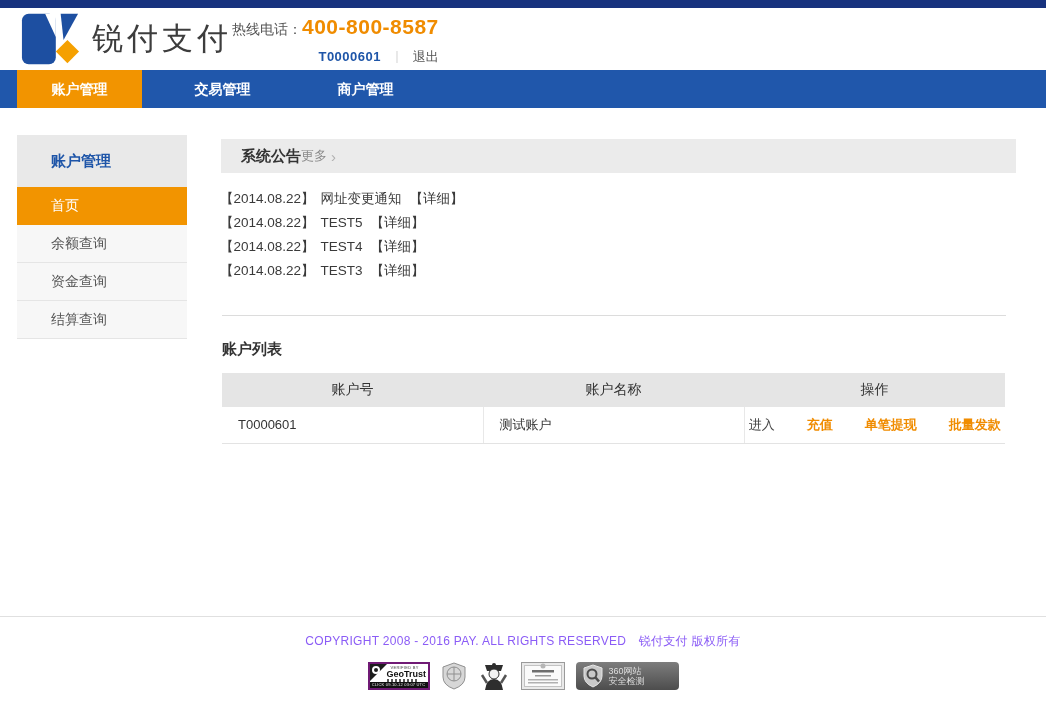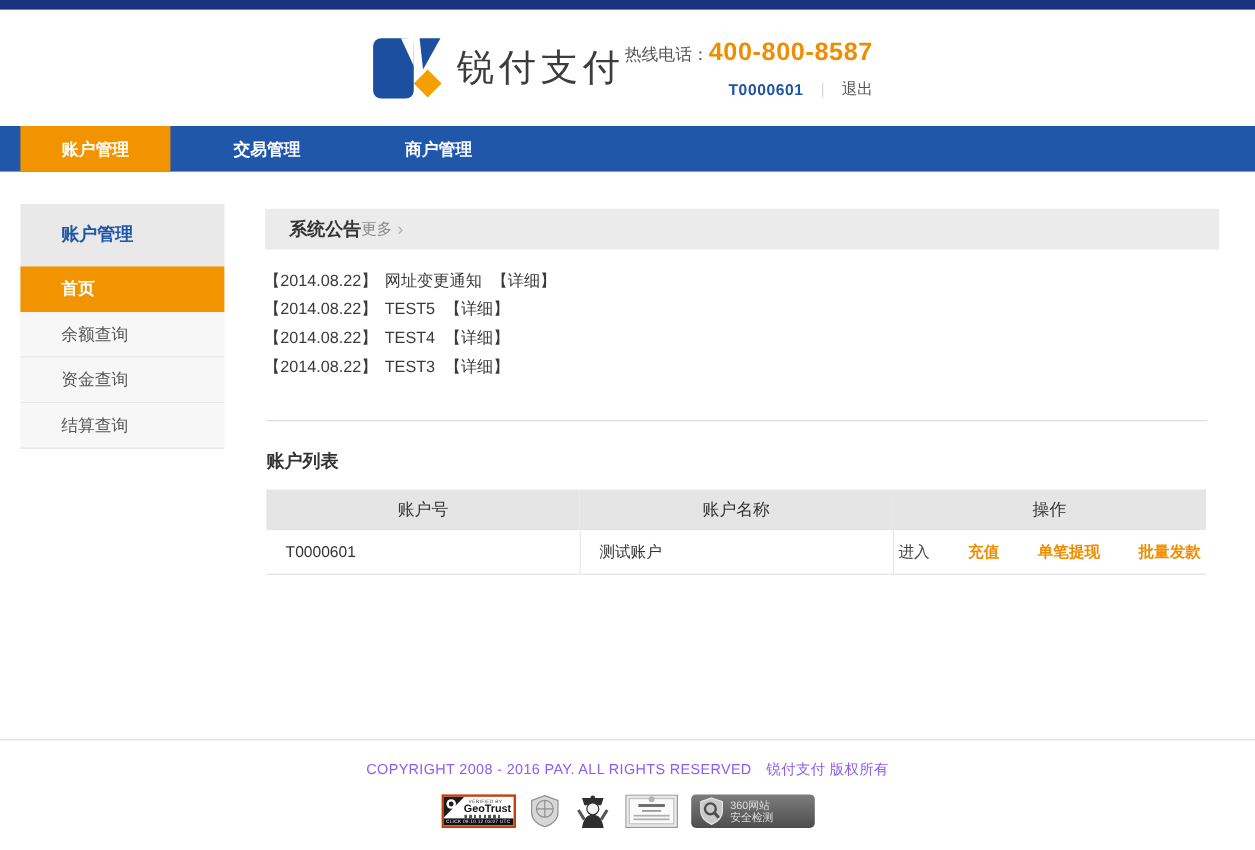--- a/index.html
+++ b/index.html
@@ -6,21 +6,21 @@
   html,body { width:1046px; height:708px; }
   body {
     position:relative; background:#ffffff; overflow:hidden;
     font-family:"Liberation Sans","DejaVu Sans",sans-serif;
     -webkit-font-smoothing:antialiased;
   }
 
   .top-strip { height:8px; background:#17327e; }
 
   
-  .header { height:97px; display:flex; justify-content:center; align-items:center; padding:0 30px 0 20px; }
+  .header { height:62px; display:flex; justify-content:flex-start; align-items:center; padding:0 30px 0 20px; }
   .logo { display:flex; align-items:center; }
   .logo-mark { width:60px; height:56px; flex-shrink:0; }
   .logo-text { font-size:31px; color:#3d3d3d; letter-spacing:4px; margin-left:12px; font-weight:500; }
   .header-right { text-align:right; padding-top:2px; }
   .hotline { font-size:14px; color:#555; }
   .hotline-number { font-size:21px; font-weight:bold; color:#f08c00; letter-spacing:0.5px; }
   .user-line { margin-top:9px; font-size:13px; display:flex; justify-content:flex-end; align-items:center; gap:10px; }
   .user-id { color:#1e55a8; font-weight:bold; letter-spacing:0.5px; }
   .sep { color:#c9c9c9; font-size:12px; }
   .logout { color:#555; cursor:pointer; }
@@ -28,21 +28,21 @@
   
   .navbar { height:38px; background:#2057ab; display:flex; padding-left:17px; gap:18px; }
   .nav-tab { width:125px; line-height:38px; text-align:center; color:#fff; font-size:14px; font-weight:bold; cursor:pointer; }
   .nav-tab.active { background:#f29400; }
 
   
   .content { display:flex; padding:27px 30px 0 17px; }
   .sidebar { width:170px; flex-shrink:0; }
   .sidebar-title { height:52px; line-height:52px; background:#e9e9e9; color:#1e55a8; font-size:15px; font-weight:600; padding-left:34px; }
   .side-item { height:38px; line-height:37px; padding-left:34px; font-size:14px; color:#555; background:#f7f7f7; border-bottom:1px solid #e5e5e5; cursor:pointer; }
-  .side-item.active { background:#f29400; color:#fff; font-weight:bold; border-bottom:none; }
+  .side-item.active { background:#f29400; color:#fff; font-weight:normal; border-bottom:none; }
 
   .main { flex:1; min-width:0; margin-left:15px; margin-top:4px; }
   .panel-header { height:34px; background:#ebebeb; display:flex; align-items:center; padding:0 12px 0 20px;margin-left:19px; }
   .panel-title { font-size:15px; font-weight:bold; color:#333; }
   .more-link { font-size:13px; color:#8a8a8a; display:flex; align-items:center; gap:4px; cursor:pointer; }
   .chevron { color:#b0b0b0; font-size:15px; line-height:1; }
 
   .announce-list { list-style:none; margin-top:14px; padding-left:18px; }
   .announce-list li { line-height:24px; font-size:13.5px; color:#3a3a3a; }
   .ann-date { margin-right:6px; }
@@ -59,21 +59,21 @@
   .td-sep { border-left:1px solid #e8e8e8; }
   .actions { display:flex; justify-content:center; align-items:center; gap:32px; }
   .action-enter { color:#444; cursor:pointer; }
   .action-link { color:#f08c00; font-weight:bold; cursor:pointer; }
 
   
   .footer { position:absolute; left:0; top:616px; width:100%; border-top:1px solid #e0e0e0; }
   .copyright { text-align:center; font-size:12px; color:#8b5cf6; margin-top:16px; letter-spacing:0.3px; }
   .badges { display:flex; justify-content:center; align-items:center; gap:11px; margin-top:11px; }
 
-  .badge-geotrust { width:62px; height:28px; border:2px solid #c2410c; background:#fff; position:relative; overflow:hidden; }
+  .badge-geotrust { width:62px; height:28px; border:2px solid #701a75; background:#fff; position:relative; overflow:hidden; }
   .gt-tri { position:absolute; top:0; left:0; width:0; height:0; border-top:17px solid #1d1d1d; border-right:17px solid transparent; }
   .gt-circle { position:absolute; top:2px; left:2px; width:8px; height:8px; border:2px solid #fff; border-radius:50%; }
   .gt-verified { position:absolute; top:1px; left:21px; font-size:4px; color:#444; letter-spacing:0.3px; }
   .gt-name { position:absolute; top:5px; left:17px; font-size:9px; font-weight:bold; color:#111; }
   .gt-cn { position:absolute; top:15px; left:17px; width:32px; height:3px;
            background:repeating-linear-gradient(90deg,#555 0 2px,transparent 2px 4px); }
   .gt-click { position:absolute; bottom:0; left:0; right:0; height:6px; background:#111; color:#e8e8e8; font-size:4px; line-height:6px; text-align:center; letter-spacing:0.2px; }
 
   .badge-360 { width:103px; height:28px; border-radius:4px; background:linear-gradient(#7d7d7d,#4d4d4d); display:flex; align-items:center; gap:5px; padding:0 6px; }
   .b360-text { font-size:9px; color:#dedede; line-height:10px; white-space:nowrap; }

